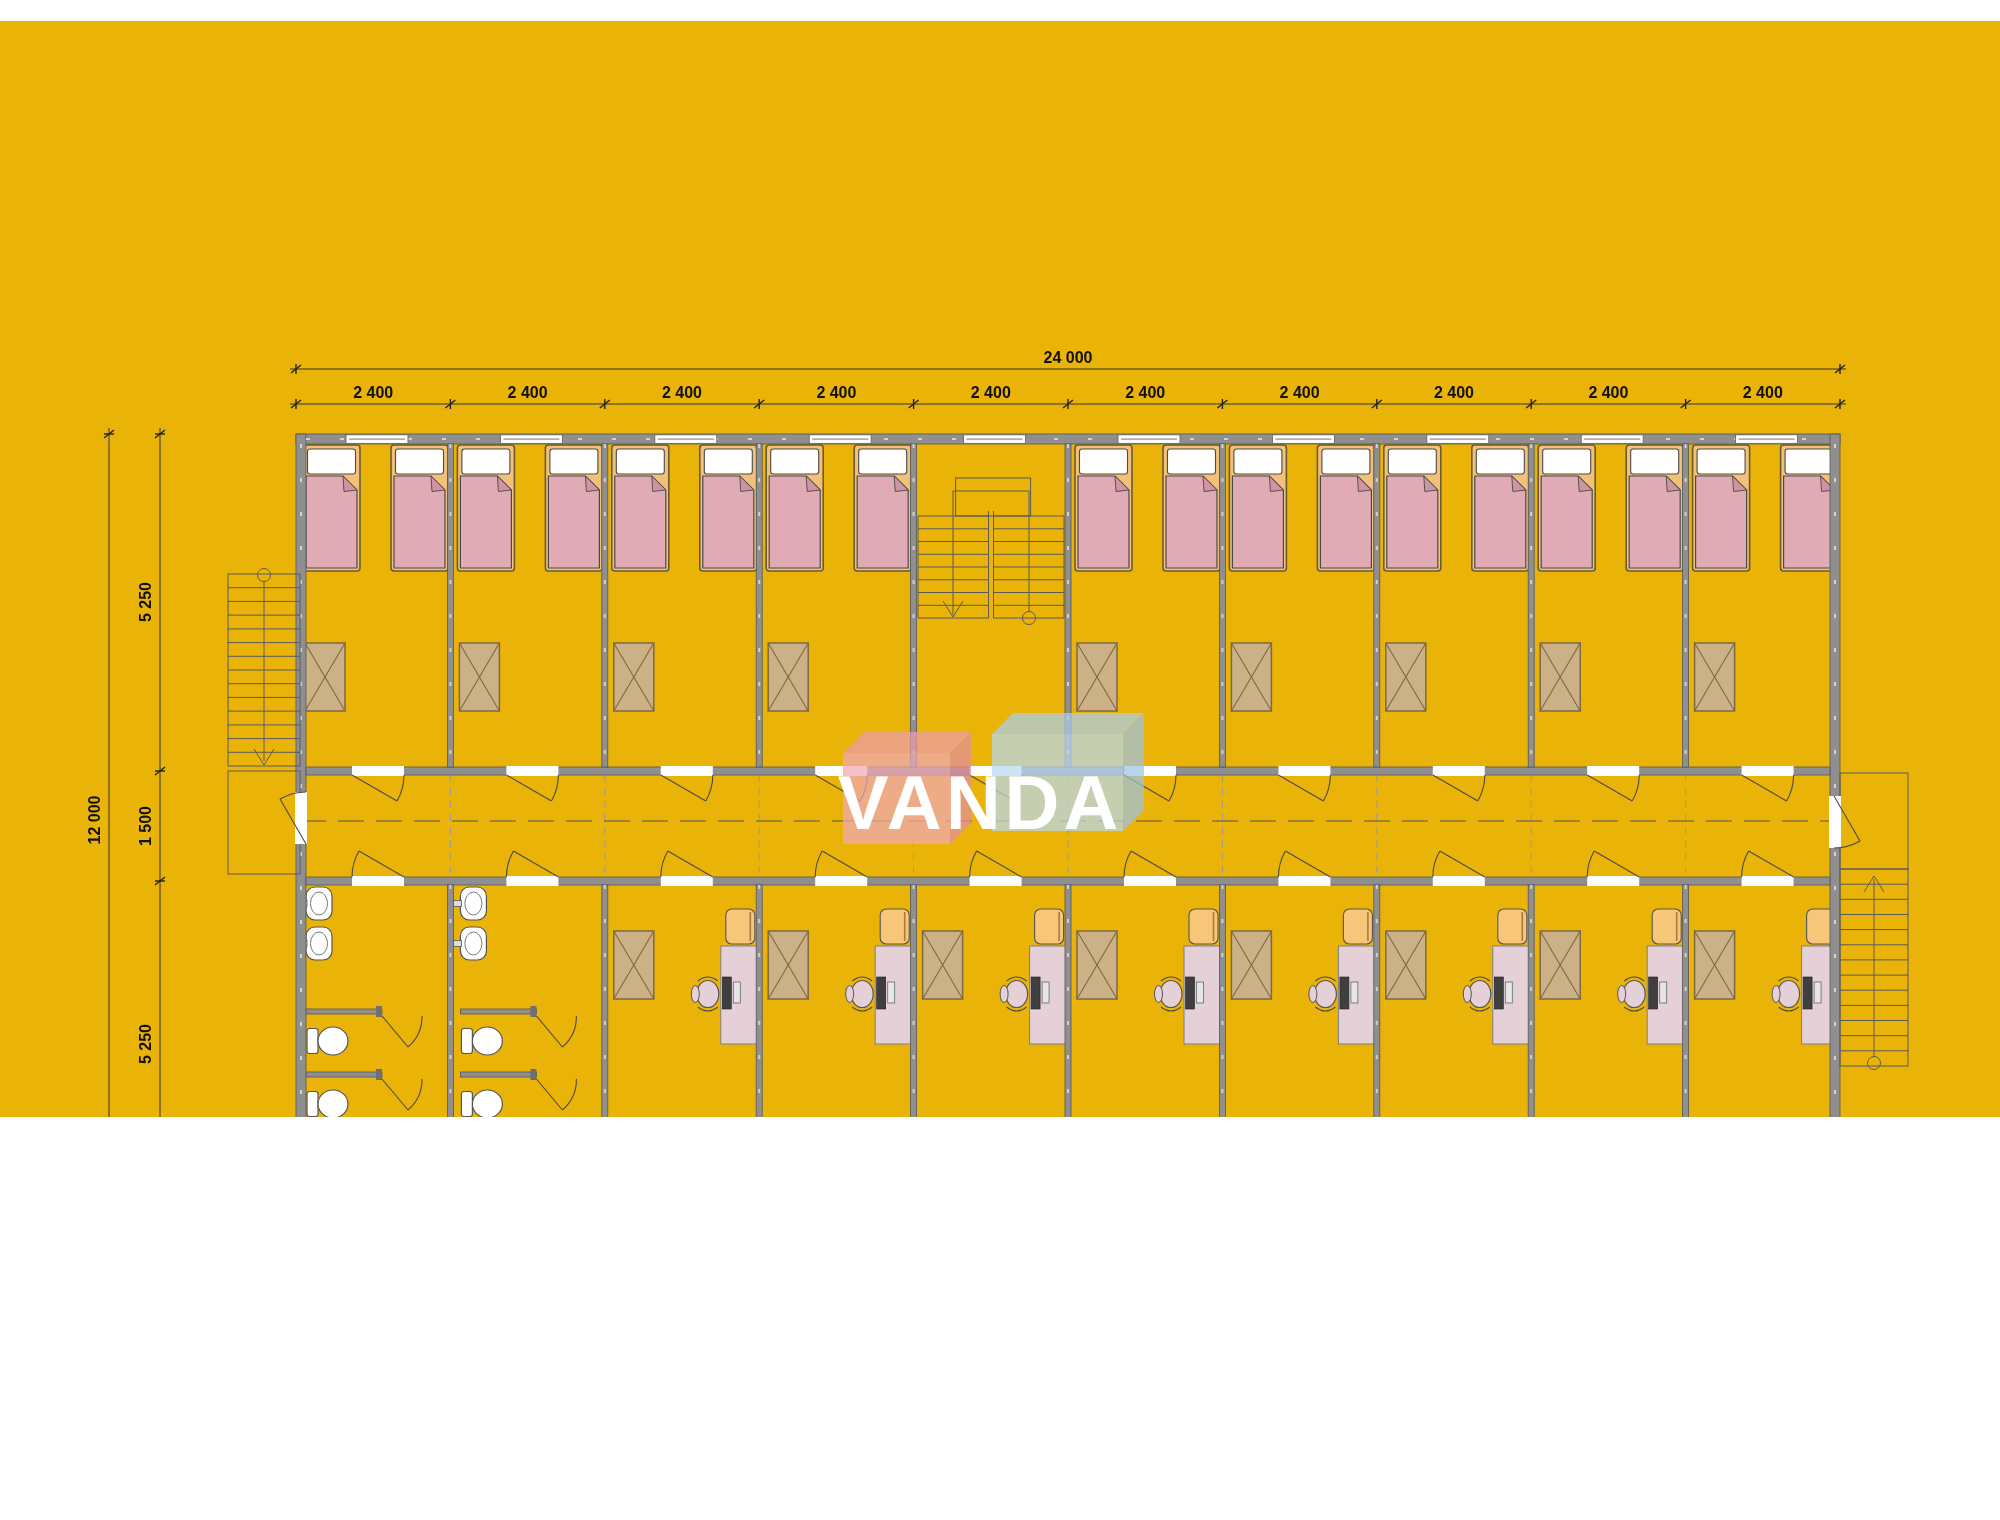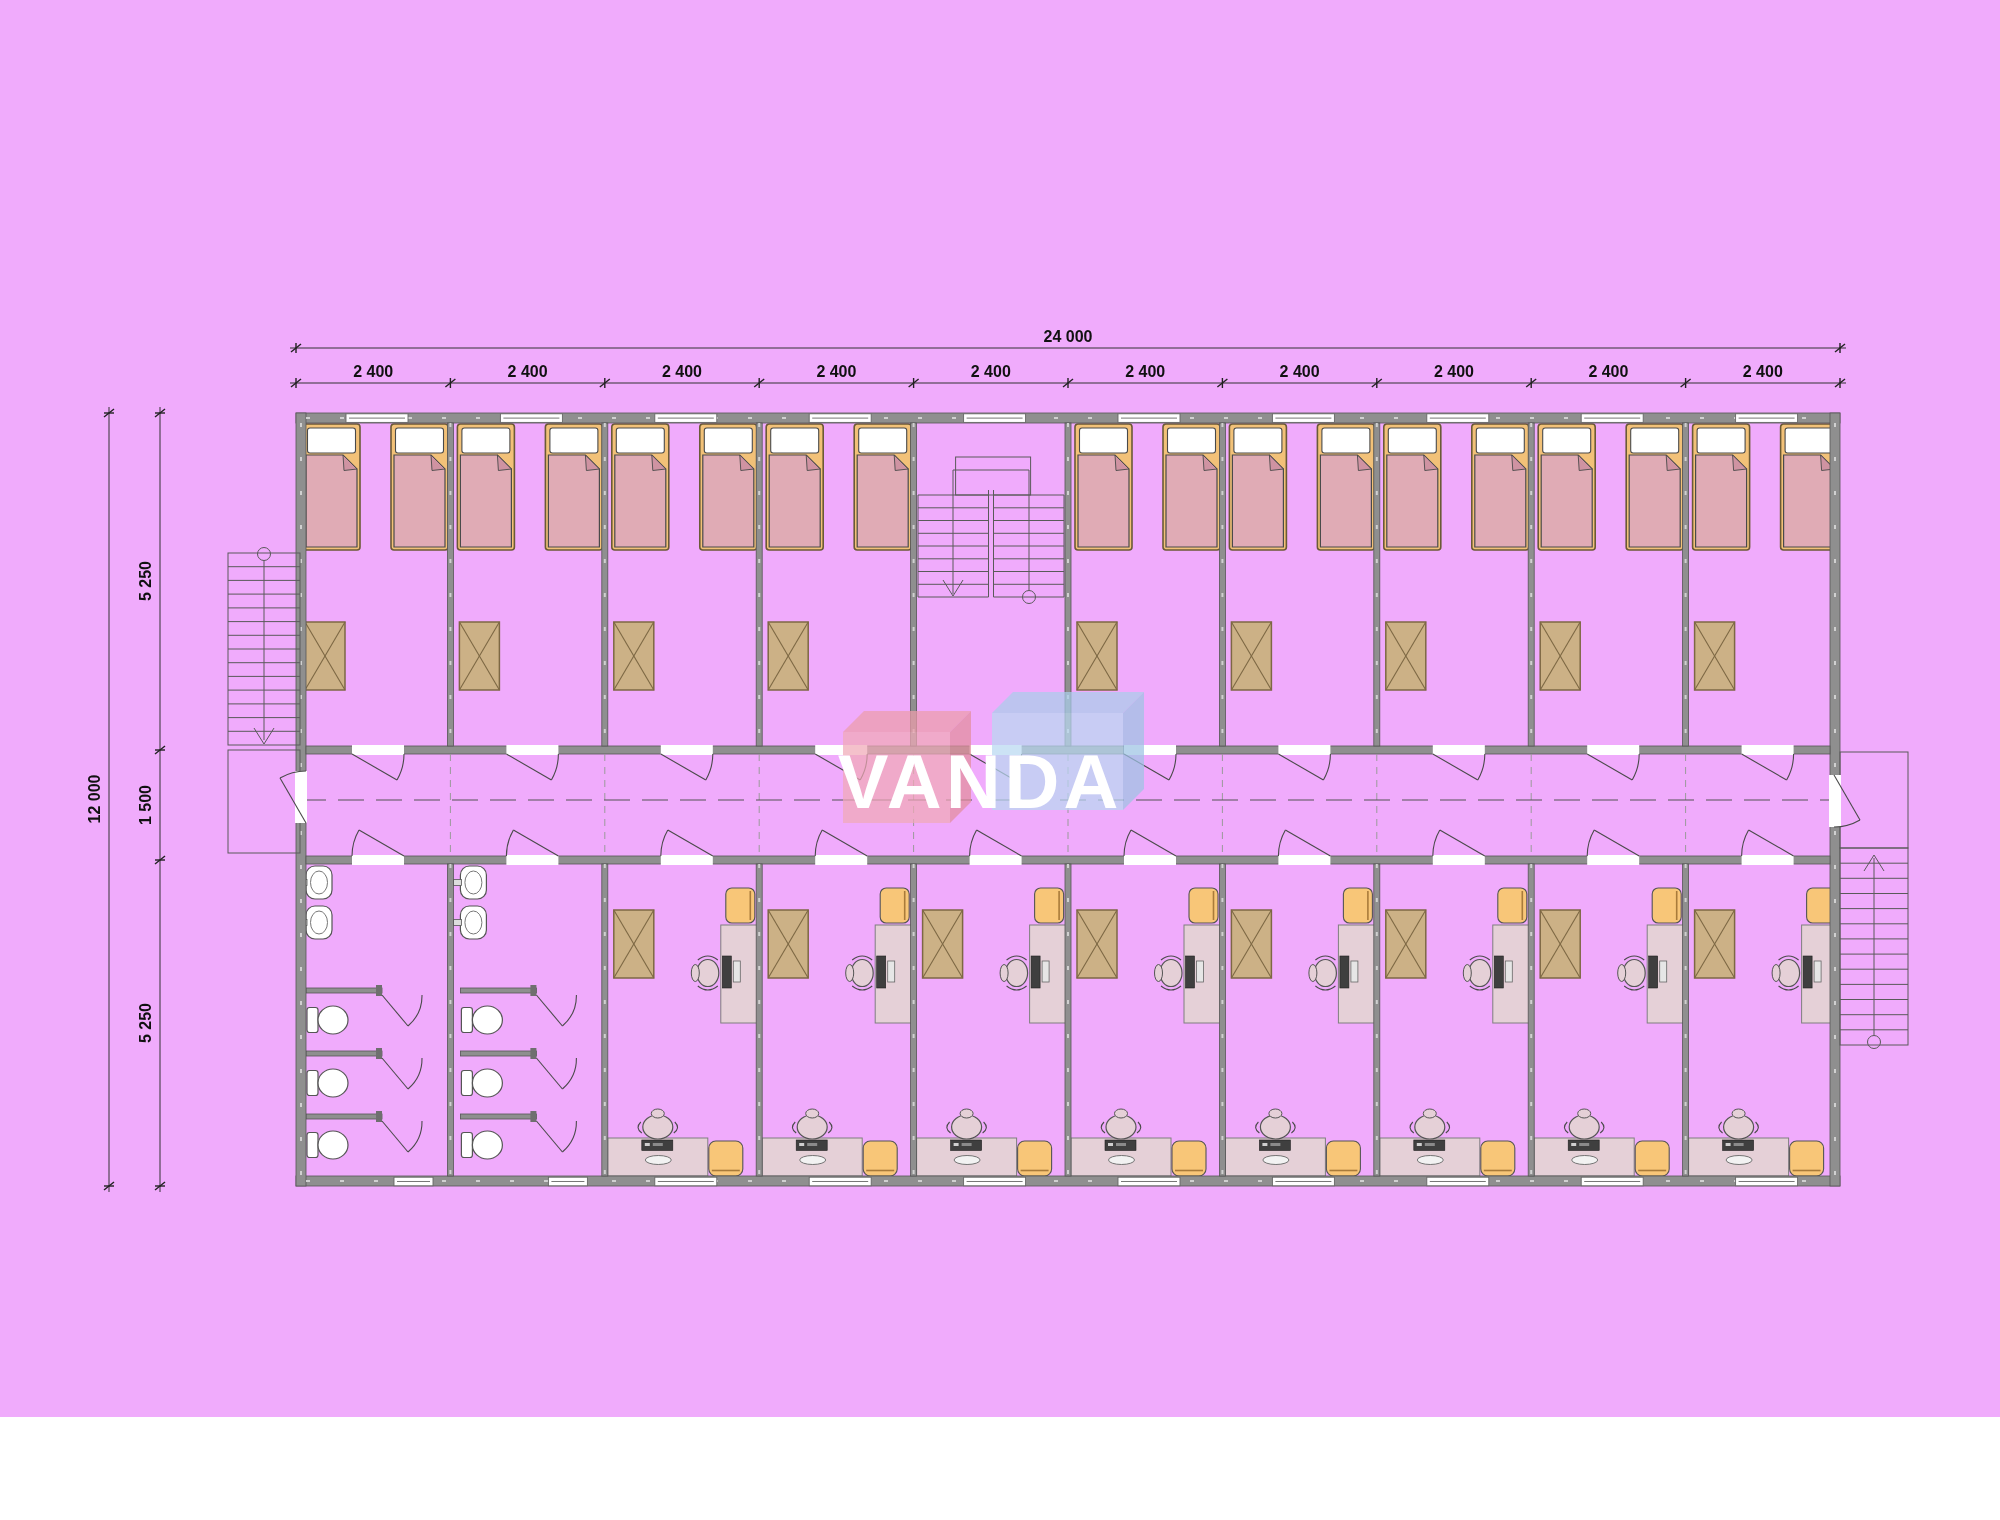--- a/index.html
+++ b/index.html
@@ -1,16 +1,16 @@
 <!DOCTYPE html>
 <html><head>
 <meta charset="utf-8">
 <style>
   html,body{margin:0;padding:0;background:#fff;}
-  .canvas{width:2000px;height:1417px;position:relative;background:#f0abfc;}
+  .canvas{width:2000px;height:1096px;position:relative;background:#eab308;margin-top:21px;}
   svg{display:block;}
   .w{fill:#8f8f8f;stroke:#565656;stroke-width:.8;}
   .joint{stroke:#d0d0d0;stroke-width:2;fill:none;stroke-dasharray:4 30;}
   .thin{stroke:#5a5a5a;stroke-width:1;fill:none;}
   .door{stroke:#4a4a4a;stroke-width:1.1;fill:none;}
   .dimline{stroke:#333;stroke-width:1;fill:none;}
   .tick{stroke:#222;stroke-width:1.4;}
   .mbound{stroke:#9a9a9a;stroke-width:1;stroke-dasharray:7 6;}
   .center{stroke:#555;stroke-width:1.2;stroke-dasharray:26 12;}
   text.dim{font:700 16px "Liberation Sans",sans-serif;fill:#111;}

